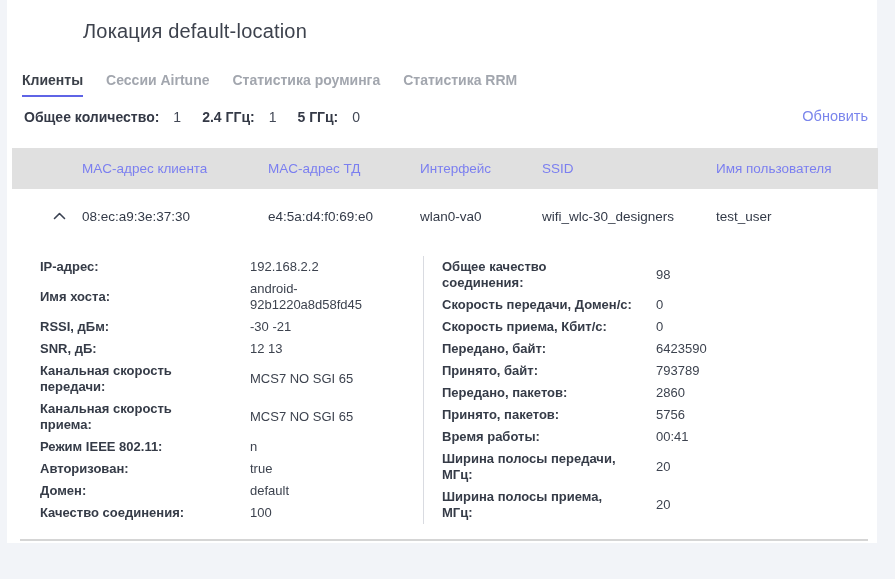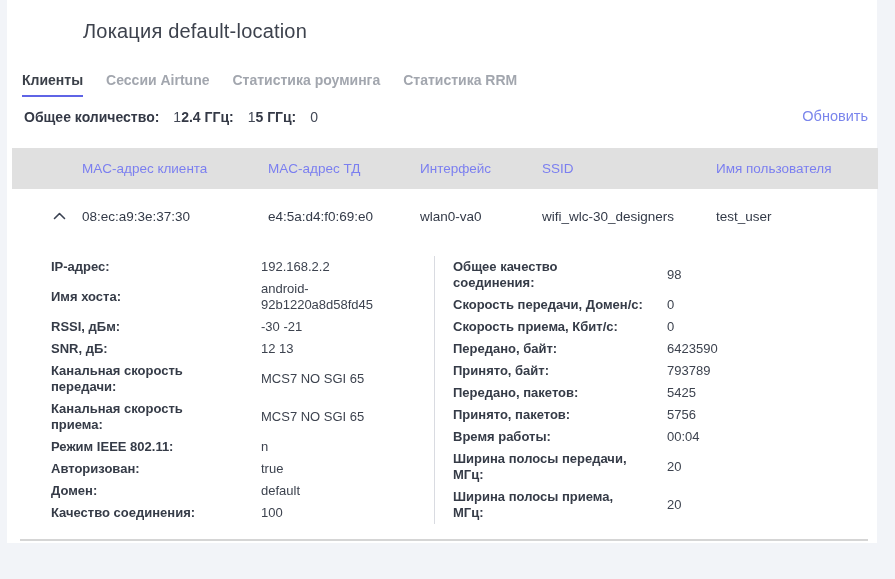--- a/index.html
+++ b/index.html
@@ -25,21 +25,21 @@
   .tabs{
     position:absolute;left:15px;top:72px;
     display:flex;gap:23px;
     font-size:14px;font-weight:bold;
   }
   .tab{color:#a2a6ae;padding-bottom:7px;cursor:pointer;white-space:nowrap;}
   .tab.active{color:#3b4049;border-bottom:2px solid #5f64e6;}
   
   .summary{
     position:absolute;left:17px;top:109px;
-    display:flex;font-size:14px;align-items:baseline;
+    display:flex;gap:21px;font-size:14px;align-items:baseline;
   }
   .summary-item{display:flex;gap:14px;align-items:baseline;}
   .summary-label{font-weight:bold;color:#343946;}
   .summary-value{color:#424856;}
   .refresh-link{
     position:absolute;right:9px;top:108px;
     font-size:14.5px;color:#7a85ec;cursor:pointer;
   }
   
   .thead{
@@ -58,21 +58,21 @@
     box-sizing:border-box;padding-left:41px;
     display:grid;grid-template-columns:34px 186px 152px 122px 174px auto;
     align-items:center;
     font-size:13.5px;color:#333a48;
     cursor:pointer;
   }
   .caret{width:34px;display:flex;align-items:center;}
   .caret svg{display:block;margin-left:5px;}
   
   .details{
-    position:absolute;left:11px;top:256px;width:870px;
+    position:absolute;left:0;top:256px;width:870px;
     display:flex;align-items:stretch;
   }
   .dcol-left{margin-left:33px;width:383px;box-sizing:border-box;padding-right:24px;}
   .dcol-right{width:452px;box-sizing:border-box;border-left:1px solid #d9dbe1;padding-left:18px;}
   .drow{display:flex;align-items:center;padding:3px 0;}
   .dlabel{
     flex:0 0 210px;font-weight:bold;font-size:13px;color:#353b47;
     line-height:16px;white-space:pre-line;
   }
   .dcol-right .dlabel{flex:0 0 214px;}
@@ -199,29 +199,29 @@
       <div class="drow">
         <span class="dlabel">Передано, байт:</span>
         <span class="dvalue">6423590</span>
       </div>
       <div class="drow">
         <span class="dlabel">Принято, байт:</span>
         <span class="dvalue">793789</span>
       </div>
       <div class="drow">
         <span class="dlabel">Передано, пакетов:</span>
-        <span class="dvalue">5425</span>
+        <span class="dvalue">2860</span>
       </div>
       <div class="drow">
         <span class="dlabel">Принято, пакетов:</span>
         <span class="dvalue">5756</span>
       </div>
       <div class="drow">
         <span class="dlabel">Время работы:</span>
-        <span class="dvalue">00:04</span>
+        <span class="dvalue">00:41</span>
       </div>
       <div class="drow">
         <span class="dlabel">Ширина полосы передачи,
 МГц:</span>
         <span class="dvalue">20</span>
       </div>
       <div class="drow">
         <span class="dlabel">Ширина полосы приема,
 МГц:</span>
         <span class="dvalue">20</span>

